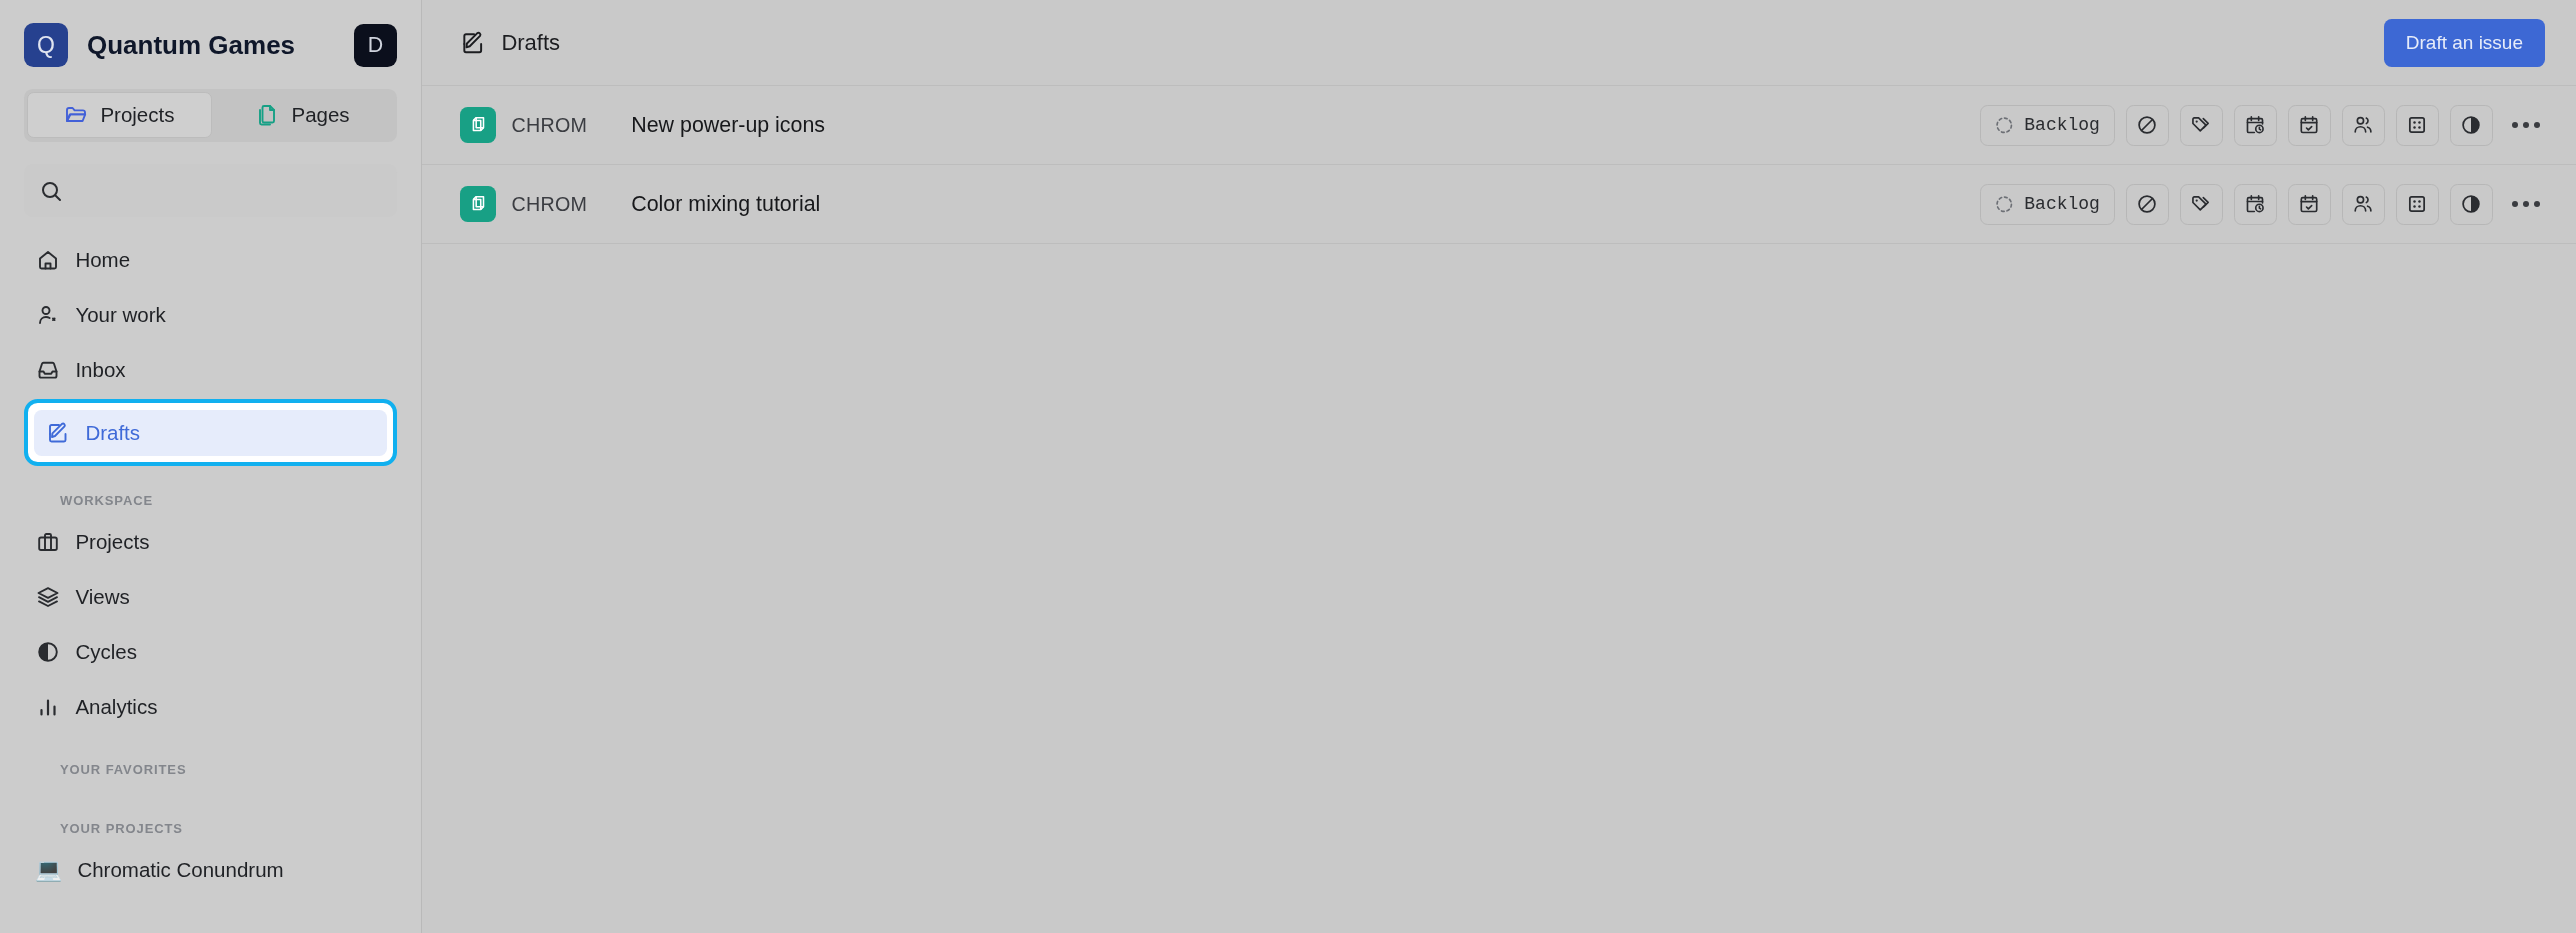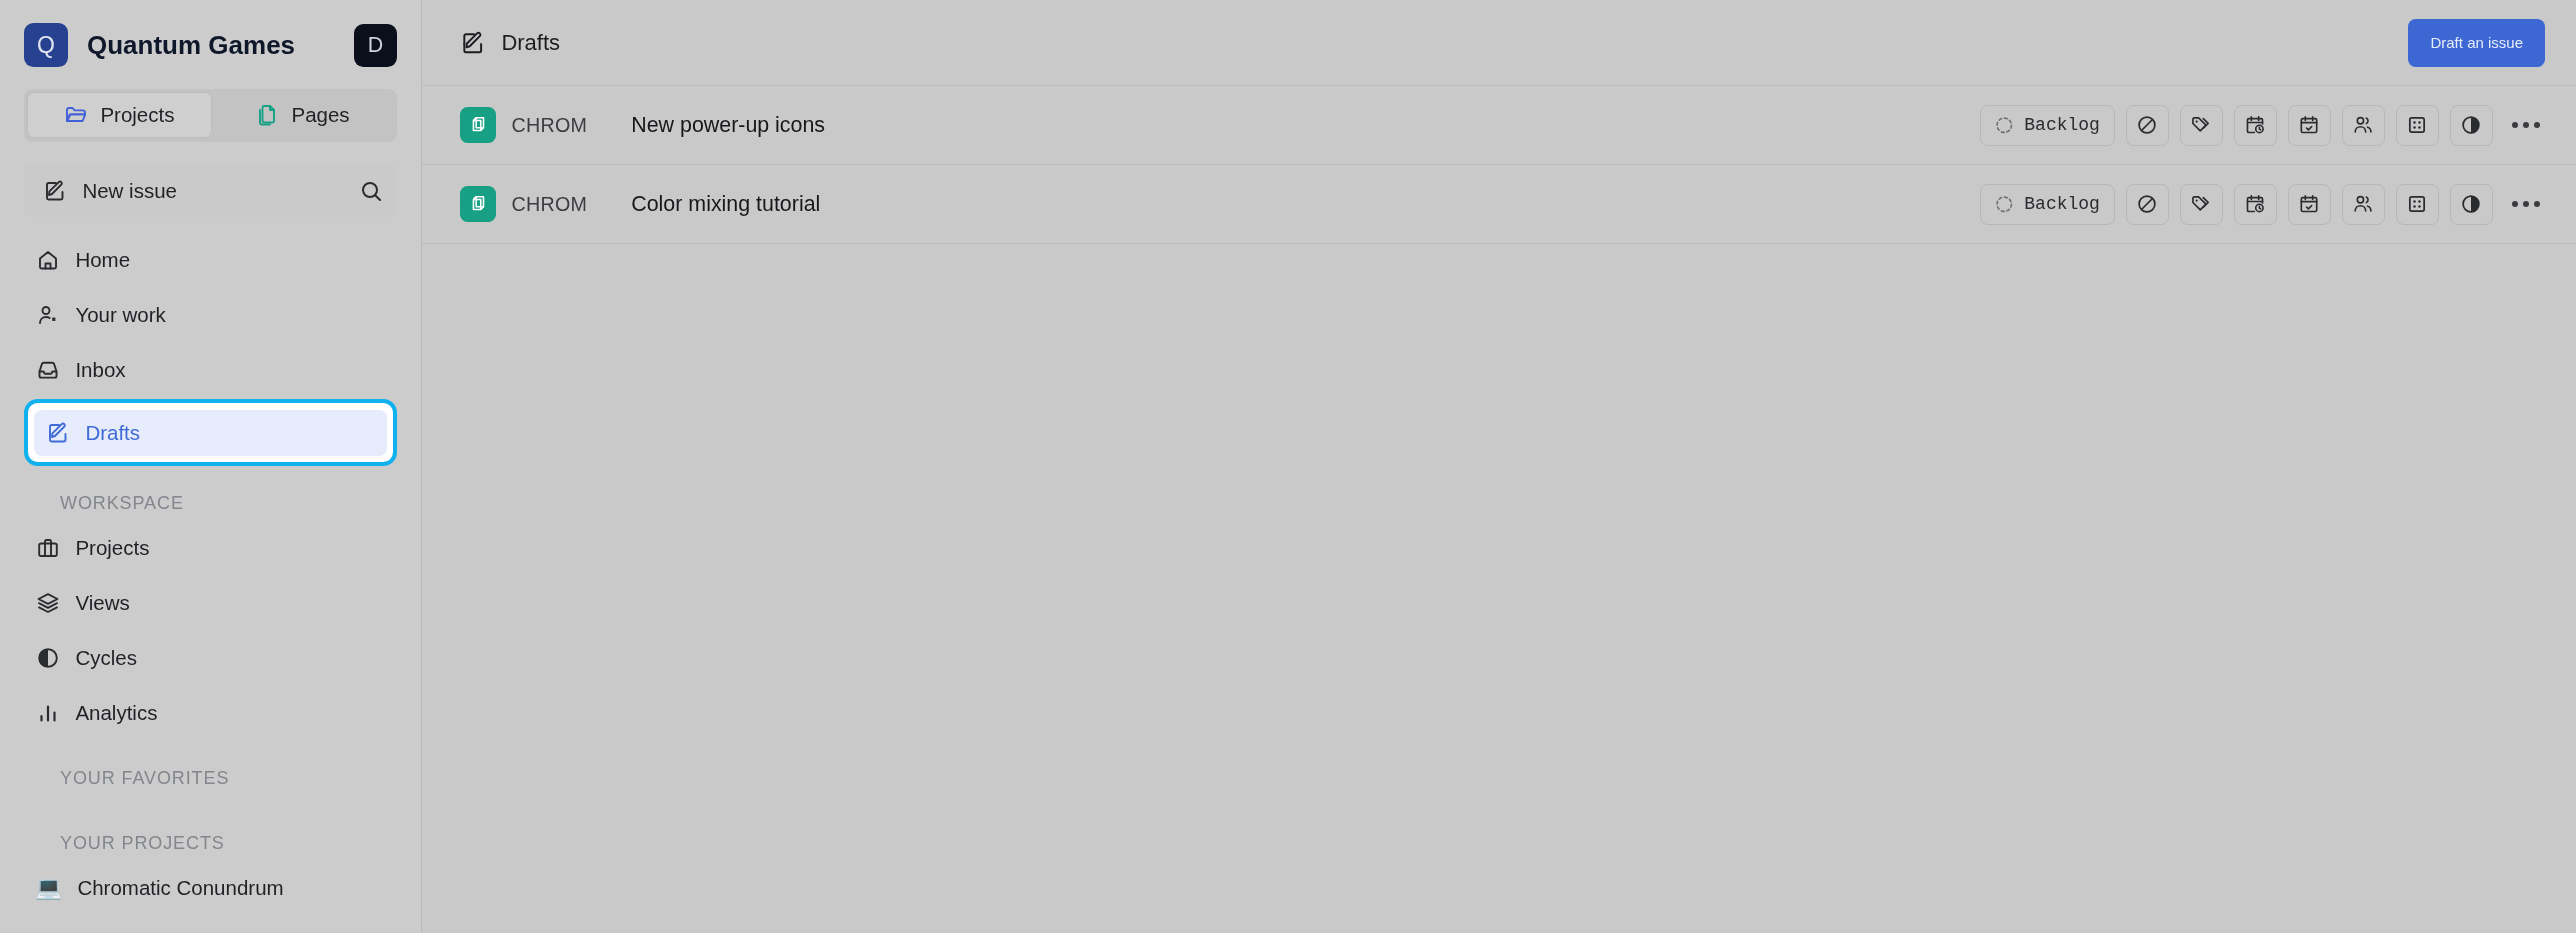--- a/index.html
+++ b/index.html
@@ -95,39 +95,39 @@
   .nav-item.focused .nav-inner {
     display:flex; align-items:center; gap:15.4px;
     background:#e6ecfb; border-radius:7.7px;
     margin:6px; padding:0 12px;
     height:46px; width:100%;
     color:#3f6ad8;
   }
   .nav-item.focused .nav-inner svg { stroke:#3f6ad8; }
 
   .sec-label {
-    font-size:18px; font-weight:400; color:#83868c;
+    font-size:13px; font-weight:700; color:#83868c;
     letter-spacing:0.9px; padding:0 36px;
     margin-top:27px; margin-bottom:6.8px;
   }
   .nav-emoji { font-size:22px; width:26px; display:flex; justify-content:center; }
 
   
   .main { flex:1; display:flex; flex-direction:column; background:#c9c9c9; min-width:0; }
   .main-header {
     height:86px; display:flex; align-items:center;
     padding:0 31px 0 38px;
     border-bottom:0.9px solid #bdbdbd;
     flex:0 0 86px;
   }
   .crumb { display:flex; align-items:center; gap:15.4px; font-size:22px; color:#1c1d20; }
   .header-spacer { flex:1; }
   .primary-btn {
     background:#3d68d4; color:#e7ecf9;
-    font-size:15px; border:none; border-radius:7.7px;
+    font-size:19px; border:none; border-radius:7.7px;
     padding:0 22px; height:48px; cursor:pointer;
     font-family:"Liberation Sans", sans-serif;
   }
 
   
   .list { display:flex; flex-direction:column; }
   .row {
     display:flex; align-items:center;
     height:79px; padding:0 31px 0 38px;
     border-bottom:0.9px solid #bdbdbd;
@@ -202,30 +202,20 @@
               <path d="M15 3v4h4"></path>
               <path d="M5 7v13a1.5 1.5 0 0 0 1.5 1.5H15"></path>
             </svg>
           </span>
           <span>Pages</span>
         </div>
       </div>
     </div>
 
     <div class="newissue-row">
-      <div class="newissue-btn">
-        <span>
-          <svg width="24" height="24" viewBox="0 0 24 24" fill="none" stroke="#2a2c30" stroke-width="1.9" stroke-linecap="round" stroke-linejoin="round">
-            <path d="M4 13v6a1.5 1.5 0 0 0 1.5 1.5H18a1.5 1.5 0 0 0 1.5-1.5v-6"></path>
-            <path d="M4 13V5.5A1.5 1.5 0 0 1 5.5 4H13"></path>
-            <path d="M9 15l9.5-9.6a1.8 1.8 0 0 0-2.5-2.5L6.4 12.4 6 16z"></path>
-          </svg>
-        </span>
-        <span>New issue</span>
-      </div>
       <div class="search-btn">
         <span>
           <svg width="24" height="24" viewBox="0 0 24 24" fill="none" stroke="#2a2c30" stroke-width="2" stroke-linecap="round">
             <circle cx="11" cy="11" r="7"></circle>
               <path d="M16.2 16.2L21 21"></path>
           </svg>
         </span>
       </div>
     </div>
 

